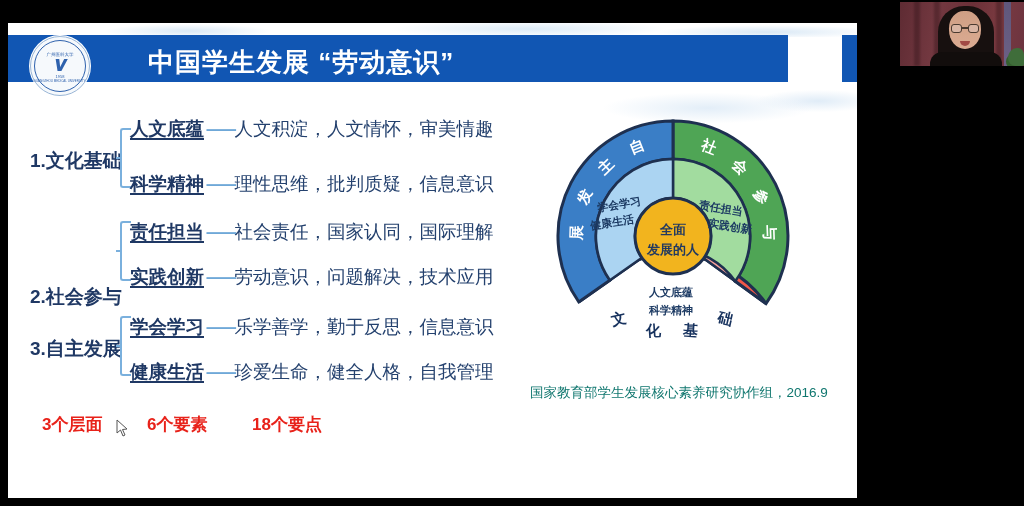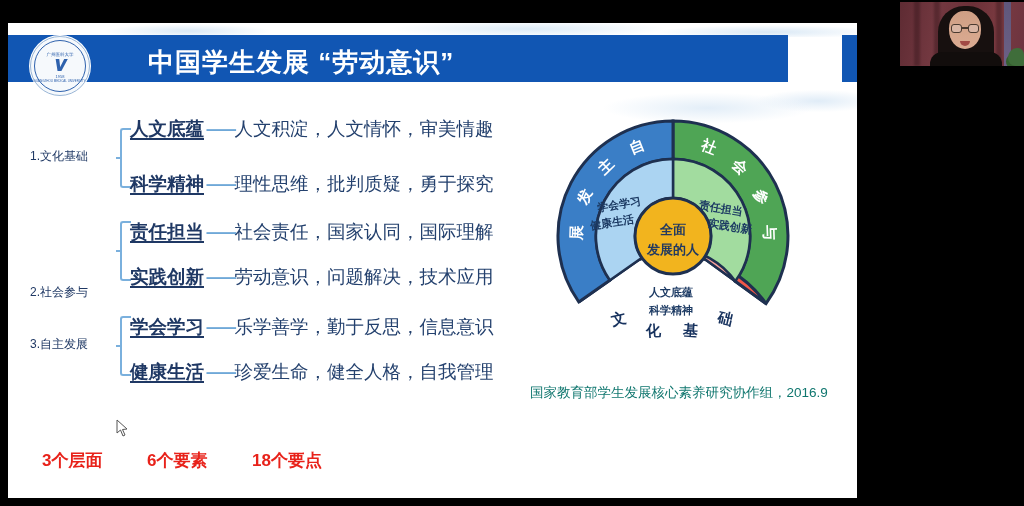--- a/index.html
+++ b/index.html
@@ -28,31 +28,31 @@
      display:flex;flex-direction:column;align-items:center;justify-content:center;}
   .logo-inner{width:52px;height:52px;border-radius:50%;border:1px solid #2f62ad;
      display:flex;flex-direction:column;align-items:center;justify-content:center;position:relative;}
   .logo-cn{font-size:5px;color:#2f62ad;white-space:nowrap;transform:scale(.9);margin-top:1px;}
   .logo-v{font-size:17px;line-height:17px;font-weight:bold;color:#2f62ad;font-style:italic;
      text-shadow:1px 0 0 #2f62ad;}
   .logo-year{font-size:4px;color:#2f62ad;}
   .logo-en{font-size:3.5px;color:#2f62ad;white-space:nowrap;transform:scale(.85);}
 
   
-  .sec-label{position:absolute;font-size:12px;font-weight:normal;color:#1f3864;white-space:nowrap;}
+  .sec-label{position:absolute;font-size:19px;font-weight:bold;color:#1f3864;white-space:nowrap;}
   .bracket{position:absolute;left:112px;width:11px;border:2px solid #7ab0dd;border-right:none;
      border-radius:3px 0 0 3px;}
   .bracket::before{content:"";position:absolute;left:-6px;top:50%;width:5px;height:2px;
      background:#7ab0dd;margin-top:-1px;}
   .row{position:absolute;left:122px;white-space:nowrap;font-size:18.5px;color:#24416e;}
   .row .term{font-weight:bold;color:#1f3864;text-decoration:underline;
      text-underline-offset:3px;text-decoration-thickness:1.5px;}
   .row .dash{color:#6fa8d8;font-weight:bold;margin:0 4px 0 8px;display:inline-block;transform:scaleX(1.6);}
   .summary{position:absolute;top:390px;left:0;width:520px;font-weight:bold;font-size:17px;}
-  .summary span{position:absolute;white-space:nowrap;margin-top:36px;}
+  .summary span{position:absolute;white-space:nowrap;}
 
   
   #diagram{position:absolute;left:545px;top:93px;width:240px;height:240px;}
   .oc{font-size:15px;font-weight:bold;fill:#ffffff;text-anchor:middle;dominant-baseline:central;}
   .oc-dark{font-size:15px;font-weight:bold;fill:#17325e;text-anchor:middle;dominant-baseline:central;letter-spacing:2px;}
   .il{font-size:11px;font-weight:bold;fill:#1c3a63;text-anchor:middle;dominant-baseline:central;}
   .cl{font-size:13px;font-weight:bold;fill:#233a60;text-anchor:middle;dominant-baseline:central;}
   .caption{position:absolute;left:522px;top:361px;width:320px;font-size:13.5px;color:#0f766e;white-space:nowrap;}
 
   
@@ -100,21 +100,21 @@
         <div class="logo-en">GUANGZHOU MEDICAL UNIVERSITY</div>
       </div>
     </div>
 
     <div class="sec-label" style="left:22px;top:125px;">1.文化基础</div>
     <div class="bracket" style="top:105px;height:60px;"></div>
     <div class="row" style="top:93px;">
       <span class="term">人文底蕴</span><span class="dash">—</span><span class="desc">人文积淀，人文情怀，审美情趣</span>
     </div>
     <div class="row" style="top:148px;">
-      <span class="term">科学精神</span><span class="dash">—</span><span class="desc">理性思维，批判质疑，勇于探究</span>
+      <span class="term">科学精神</span><span class="dash">—</span><span class="desc">理性思维，批判质疑，信息意识</span>
     </div>
 
     <div class="sec-label" style="left:22px;top:221px;margin-top:40px;">2.社会参与</div>
     <div class="bracket" style="top:198px;height:60px;"></div>
     <div class="row" style="top:196px;">
       <span class="term">责任担当</span><span class="dash">—</span><span class="desc">社会责任，国家认同，国际理解</span>
     </div>
     <div class="row" style="top:241px;text-align:center;">
       <span class="term">实践创新</span><span class="dash">—</span><span class="desc">劳动意识，问题解决，技术应用</span>
     </div>

